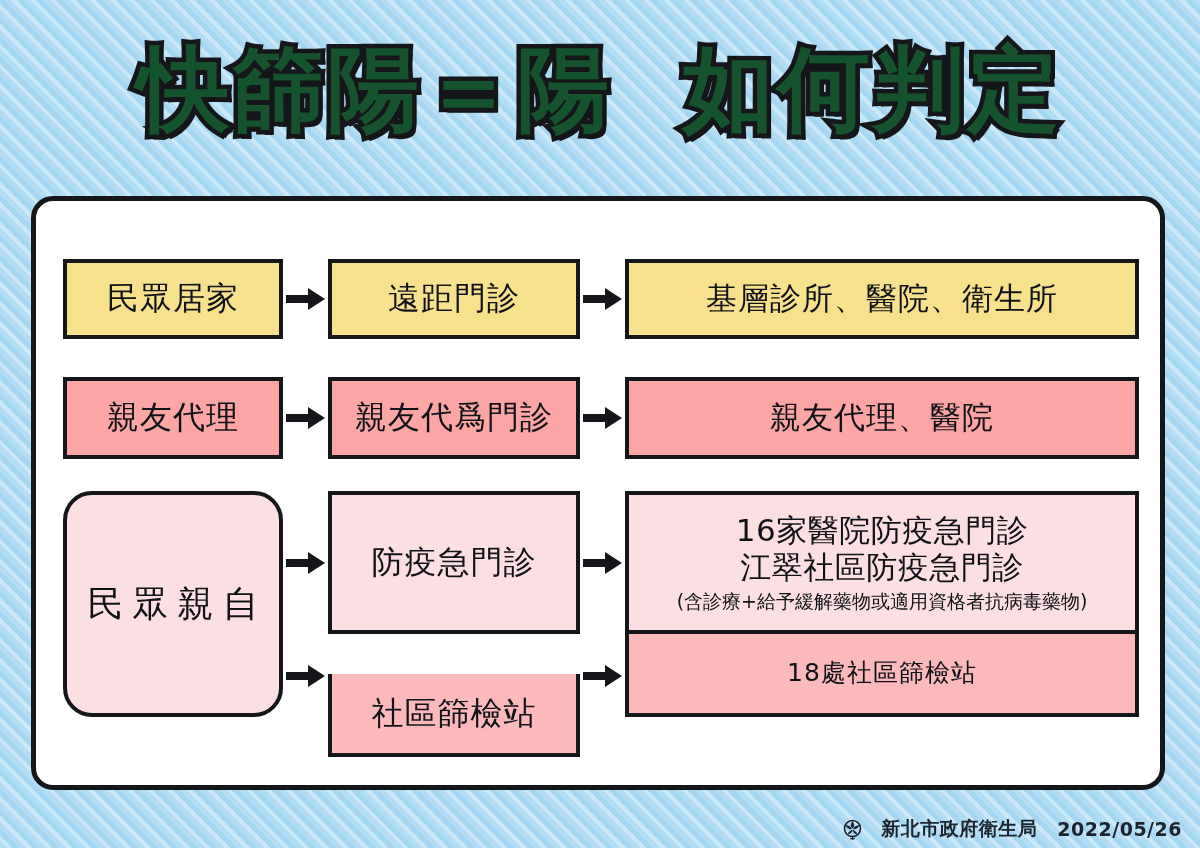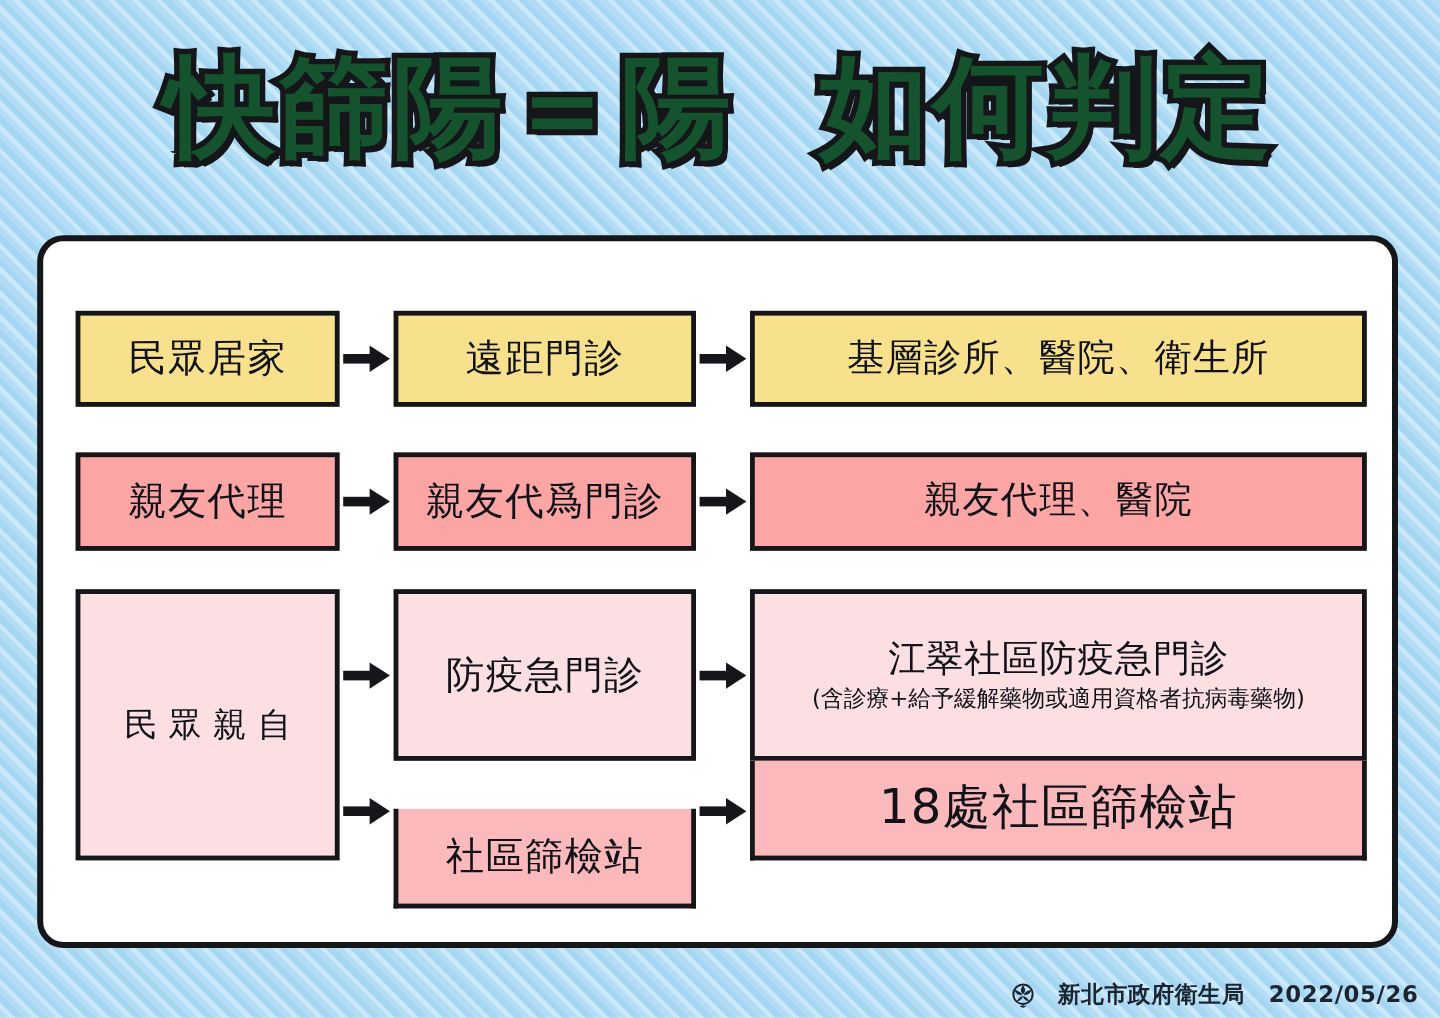--- a/index.html
+++ b/index.html
@@ -124,23 +124,23 @@
     top: -11px;
     width: 0;
     height: 0;
     border-top: 11px solid transparent;
     border-bottom: 11px solid transparent;
     border-left: 17px solid #15161a;
   }
 
   
   .t-lg    { font-size: 32px; letter-spacing: 1px; }
-  .t-lg-sp { font-size: 28px; letter-spacing: 9px; text-indent: 9px; }
+  .t-lg-sp { font-size: 36px; letter-spacing: 9px; text-indent: 9px; border-radius: 29px; }
   .t-md    { font-size: 31px; letter-spacing: 1px; }
-  .t-xl    { font-size: 40px; letter-spacing: 1px; }
+  .t-xl    { font-size: 25px; letter-spacing: 1px; }
 
   .stacked {
     flex-direction: column;
     justify-content: center;
     padding: 4px 6px;
   }
   .line-1, .line-2 { font-size: 31px; letter-spacing: 0.5px; }
   .line-note {
     font-size: 19px;
     letter-spacing: 0px;
@@ -280,20 +280,21 @@
           <span class="head"></span>
         </div>
         <div class="arrow arrow-bottom">
           <span class="shaft"></span>
           <span class="head"></span>
         </div>
       </div>
 
       <div class="col-c split">
         <div class="box pink-l split-right-top stacked">
+          <div class="line-1">16家醫院防疫急門診</div>
           <div class="line-2">江翠社區防疫急門診</div>
           <div class="line-note">(含診療+給予緩解藥物或適用資格者抗病毒藥物)</div>
         </div>
         <div class="box pink-d split-right-bottom t-xl">18處社區篩檢站</div>
       </div>
     </div>
 
   </div>
 </div>
 

